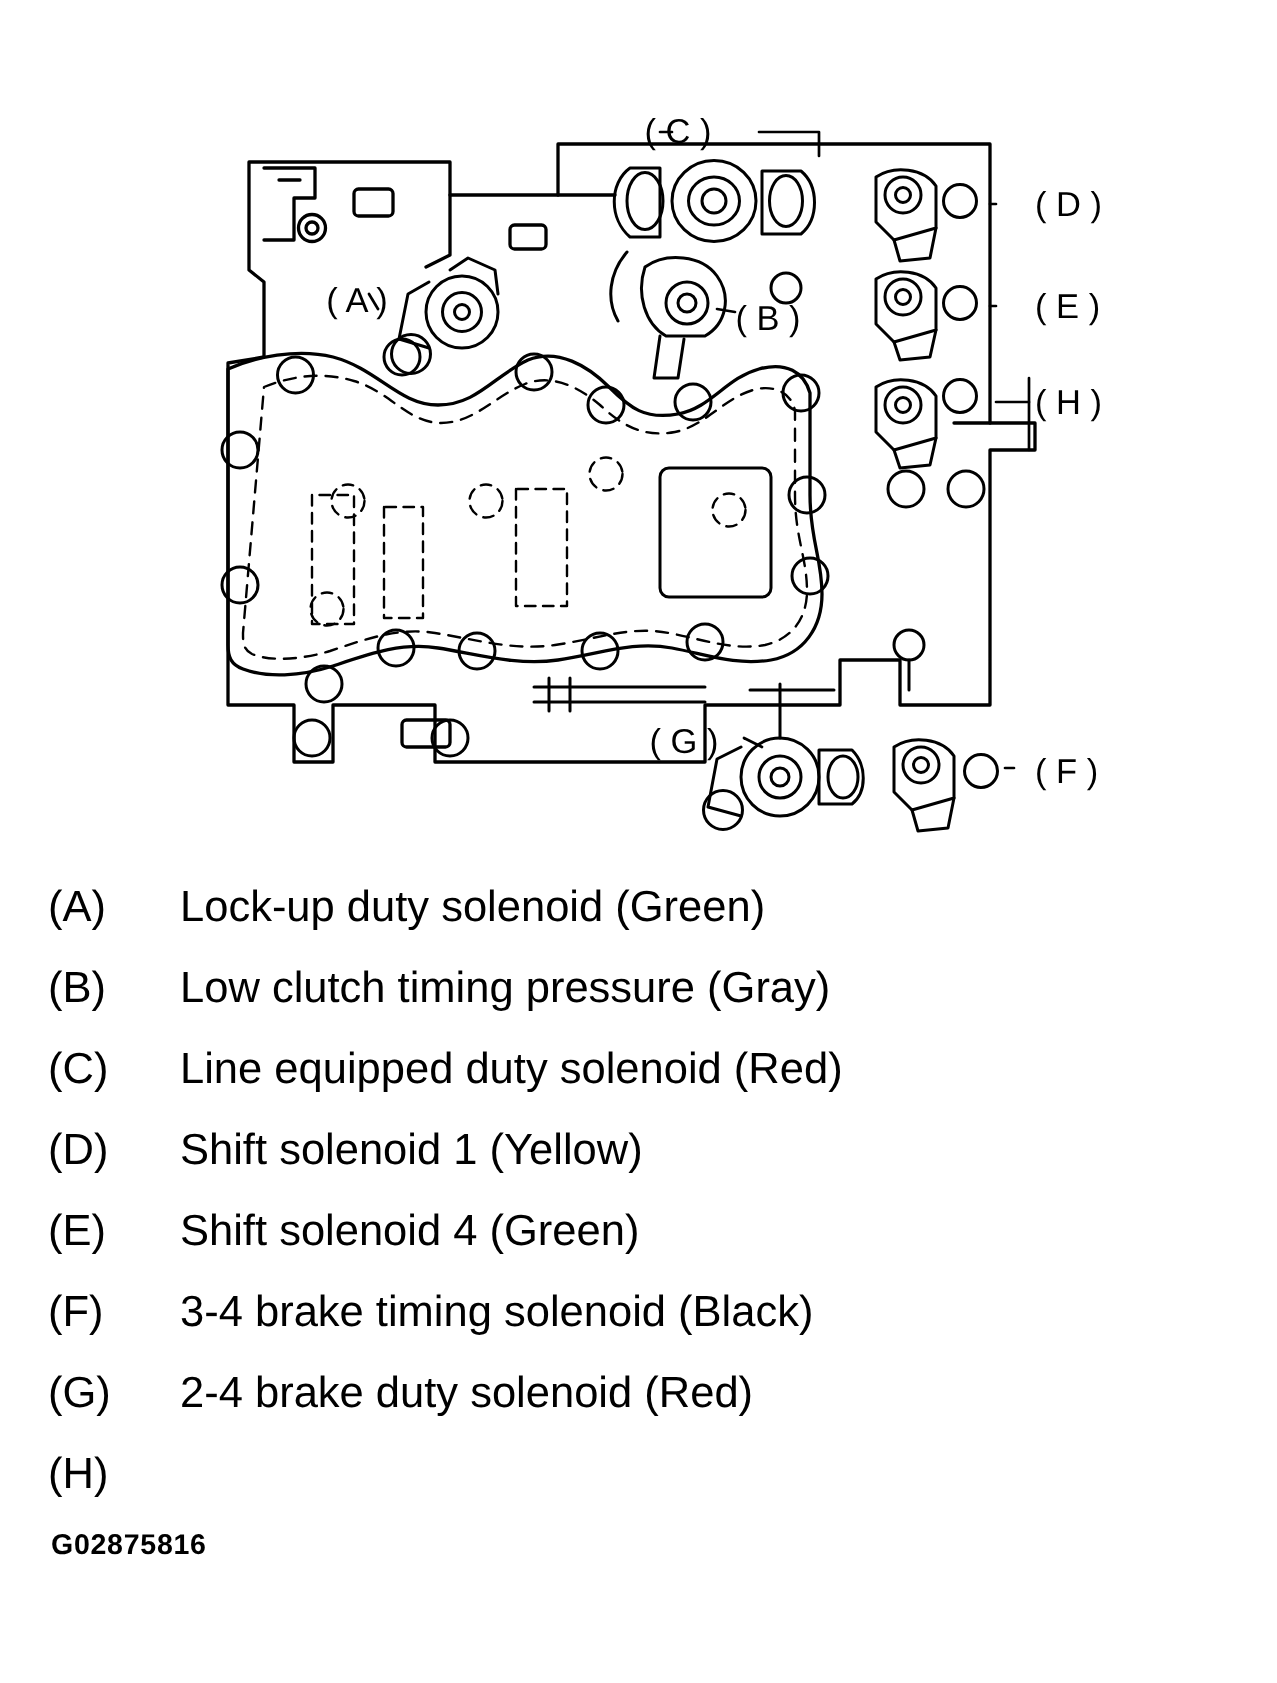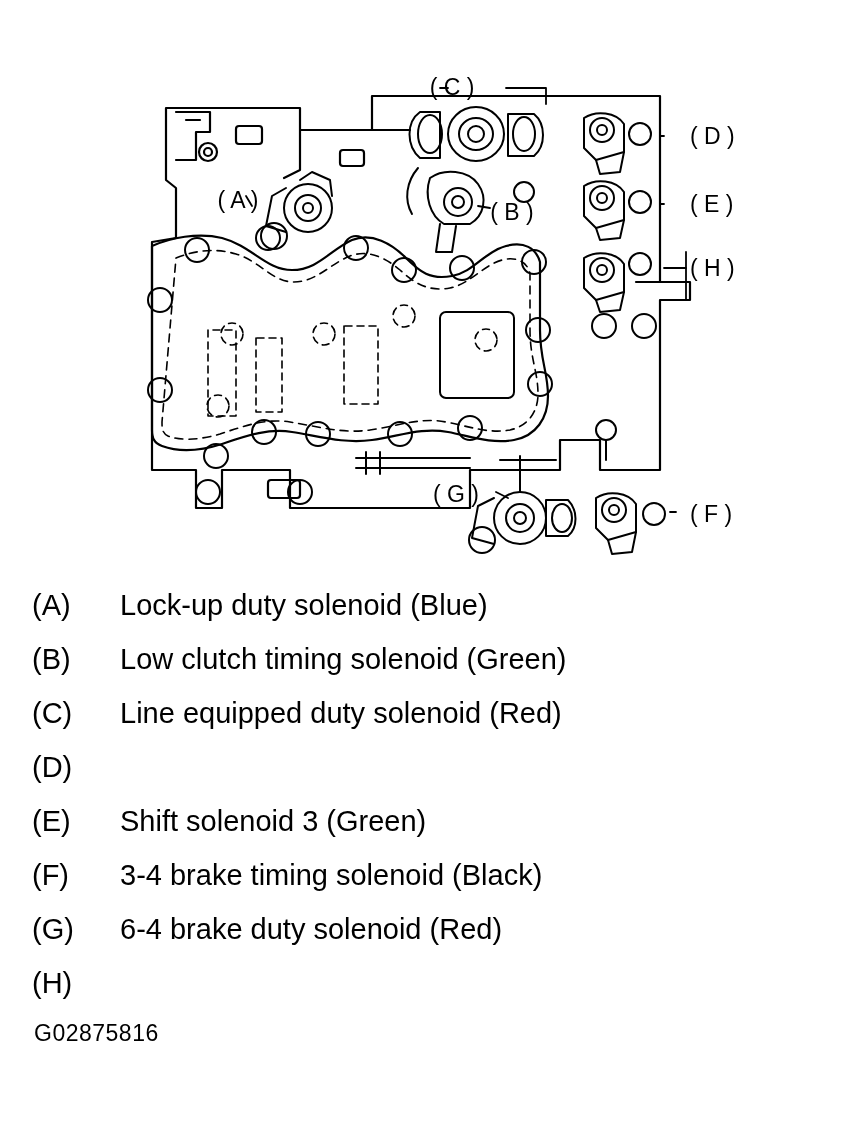--- a/index.html
+++ b/index.html
@@ -48,22 +48,23 @@
     width: 88px;
     flex: 0 0 88px;
   }
   .legend-label {
     flex: 1 1 auto;
   }
   #figure-code {
     position: absolute;
     left: 34px;
     top: 1020px;
-    font-size: 23px;
+    font-size: 19px;
     letter-spacing: 0.5px;
+    font-weight: bold;
   }
 </style>
 </head>
 <body>
 
 <div id="diagram-figure">
   <svg width="851" height="580" viewBox="0 0 851 580" xmlns="http://www.w3.org/2000/svg">
     <g fill="none" stroke="#000000" stroke-width="2.2" stroke-linejoin="round" stroke-linecap="round">
 
       <path d="M166,108 L166,180 L176,188 L176,238 L152,242 L152,470 L196,470 L196,508 L222,508
@@ -252,43 +253,44 @@
     <text class="callout-text" x="690" y="212" text-anchor="start">( E )</text>
     <text class="callout-text" x="690" y="276" text-anchor="start">( H )</text>
     <text class="callout-text" x="456" y="502" text-anchor="middle">( G )</text>
     <text class="callout-text" x="690" y="522" text-anchor="start">( F )</text>
   </svg>
 </div>
 
 <div id="legend-list">
   <div class="legend-row">
     <span class="legend-key">(A)</span>
-    <span class="legend-label">Lock-up duty solenoid (Blue)</span>
+    <span class="legend-label">Lock-up duty solenoid (Green)</span>
   </div>
   <div class="legend-row">
     <span class="legend-key">(B)</span>
-    <span class="legend-label">Low clutch timing solenoid (Green)</span>
+    <span class="legend-label">Low clutch timing pressure (Gray)</span>
   </div>
   <div class="legend-row">
     <span class="legend-key">(C)</span>
     <span class="legend-label">Line equipped duty solenoid (Red)</span>
   </div>
   <div class="legend-row">
     <span class="legend-key">(D)</span>
+    <span class="legend-label">Shift solenoid 1 (Yellow)</span>
   </div>
   <div class="legend-row">
     <span class="legend-key">(E)</span>
-    <span class="legend-label">Shift solenoid 3 (Green)</span>
+    <span class="legend-label">Shift solenoid 4 (Green)</span>
   </div>
   <div class="legend-row">
     <span class="legend-key">(F)</span>
     <span class="legend-label">3-4 brake timing solenoid (Black)</span>
   </div>
   <div class="legend-row">
     <span class="legend-key">(G)</span>
-    <span class="legend-label">6-4 brake duty solenoid (Red)</span>
+    <span class="legend-label">2-4 brake duty solenoid (Red)</span>
   </div>
   <div class="legend-row">
     <span class="legend-key">(H)</span>
   </div>
 </div>
 
 <div id="figure-code">G02875816</div>
 
 </body></html>

